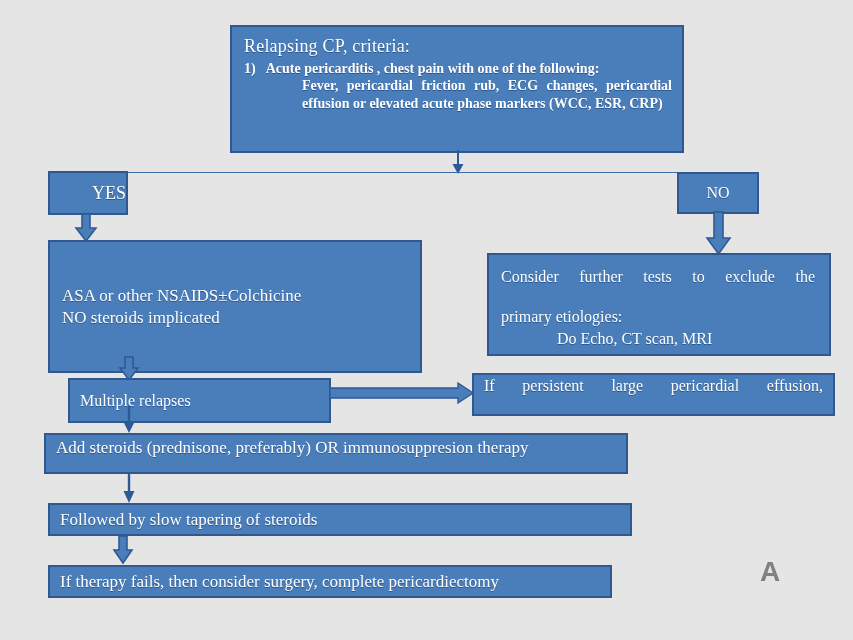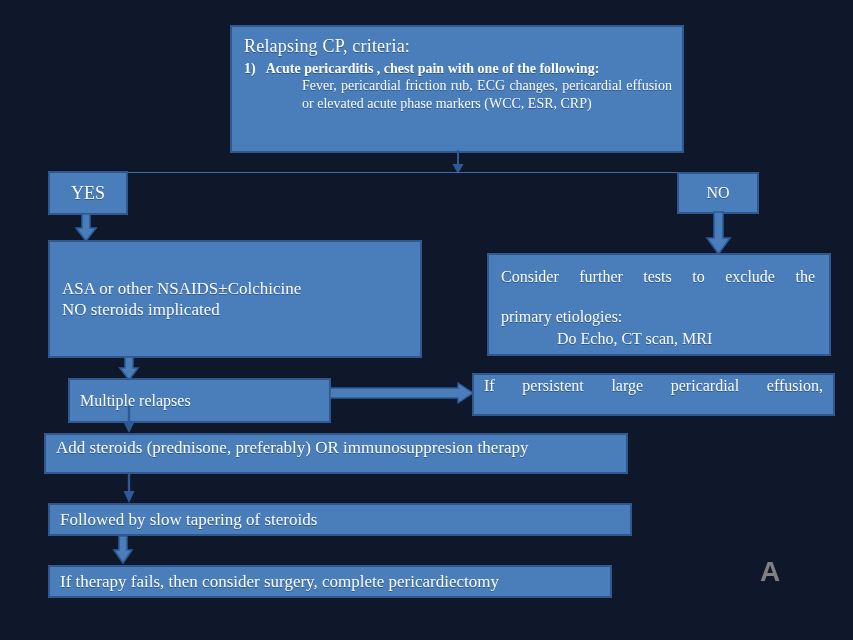--- a/index.html
+++ b/index.html
@@ -4,21 +4,21 @@
 <style>
   html, body {
     margin: 0;
     padding: 0;
     background: #ffffff;
   }
   #canvas {
     position: relative;
     width: 853px;
     height: 640px;
-    background: #0f172a;
+    background: #e5e5e5;
     overflow: hidden;
     font-family: "Liberation Serif", "DejaVu Serif", serif;
   }
   .node {
     position: absolute;
     box-sizing: border-box;
     background: #4a7ebb;
     border: 2px solid #30588f;
     color: #ffffff;
     font-family: "Liberation Serif", "DejaVu Serif", serif;
@@ -44,41 +44,41 @@
   }
   #criteria .item1 {
     font-size: 14px;
     font-weight: bold;
     display: flex;
     gap: 10px;
   }
   #criteria .item1 .num { flex: 0 0 auto; }
   #criteria .sub {
     font-size: 14px;
-    font-weight: normal;
+    font-weight: bold;
     margin-left: 58px;
     text-align: justify;
     text-justify: inter-word;
   }
 
   
   #yes-box {
     left: 48px; top: 171px; width: 80px; height: 44px;
-    display: flex; align-items: center; justify-content: center;
+    display: flex; align-items: center; justify-content: flex-end;
     font-size: 18px;
   }
   #no-box {
     left: 677px; top: 172px; width: 82px; height: 42px;
     display: flex; align-items: center; justify-content: center;
     font-size: 16px;
   }
 
   
   #asa-box {
-    left: 48px; top: 240px; width: 374px; height: 118px;
+    left: 48px; top: 240px; width: 374px; height: 133px;
     display: flex; align-items: center;
     padding: 0 12px;
     font-size: 17px;
   }
   #consider-box {
     left: 487px; top: 253px; width: 344px; height: 103px;
     padding: 12px 14px 0 12px;
     font-size: 16px;
   }
   #consider-box .justified {

